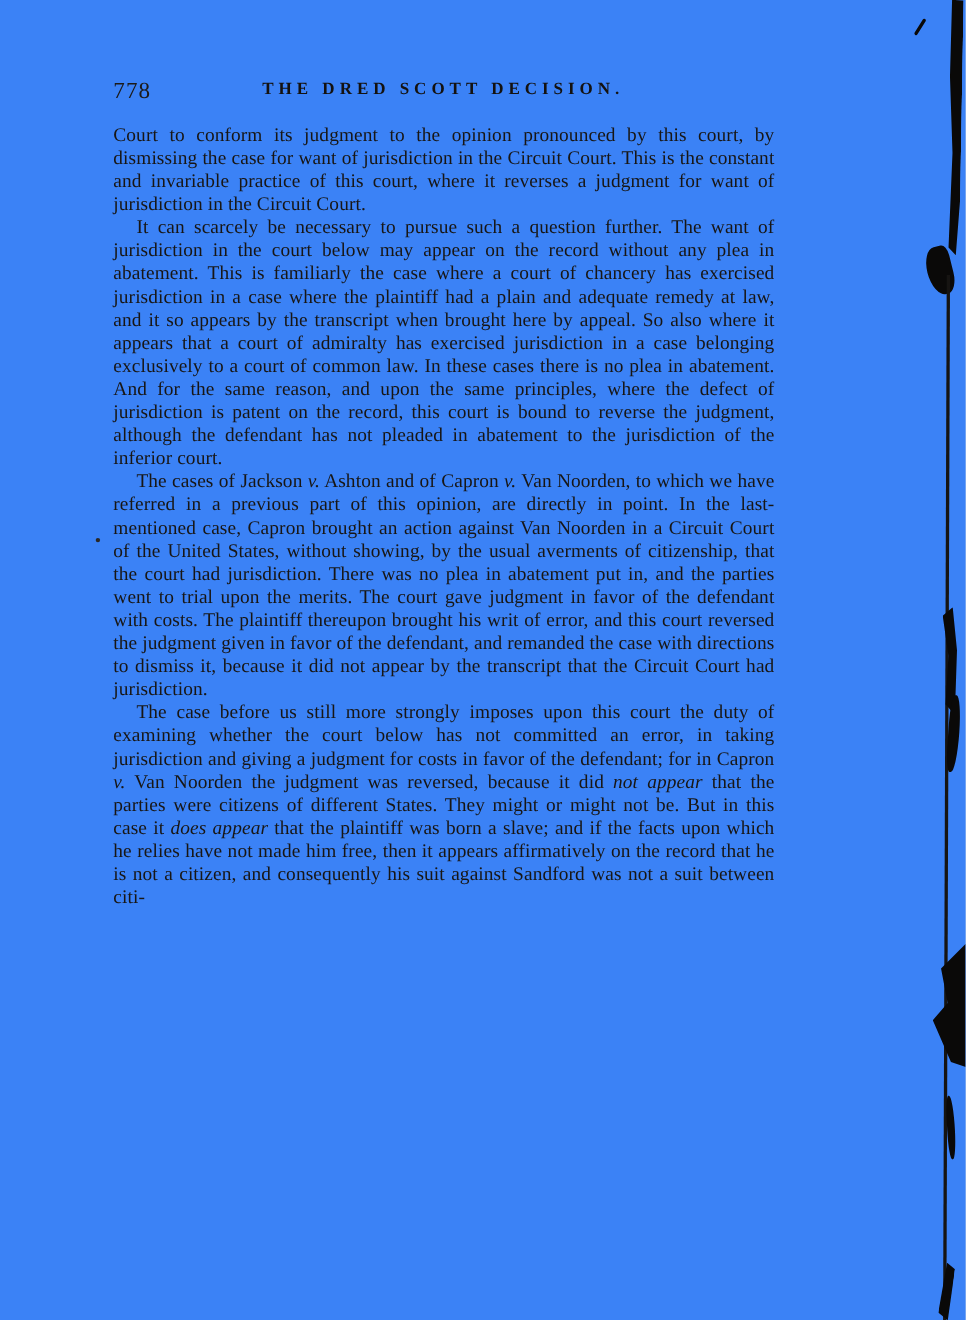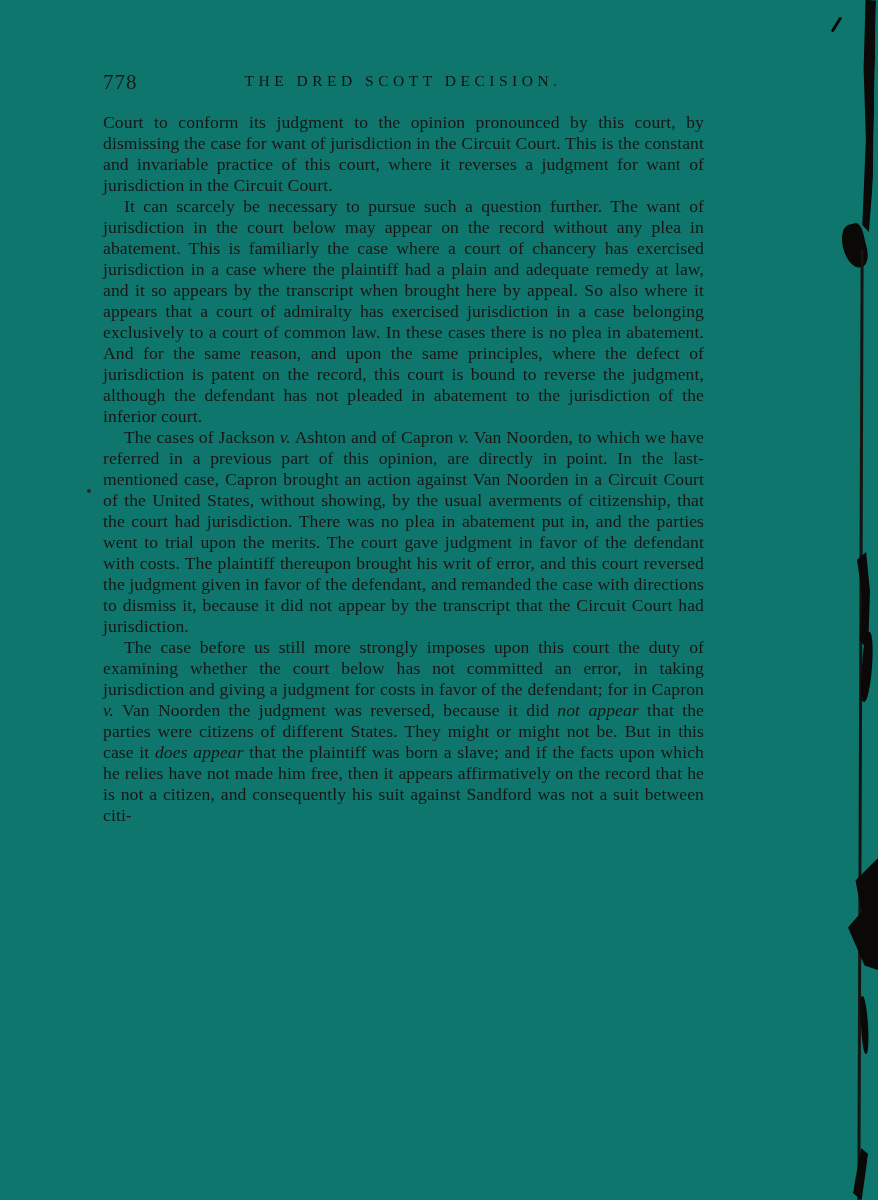--- a/index.html
+++ b/index.html
@@ -5,21 +5,21 @@
   html, body {
     margin: 0;
     padding: 0;
     background: #e8e8e6;
   }
   .page {
     position: relative;
     width: 878px;
     height: 1200px;
     margin: 0 auto;
-    background: #0f766e;
+    background: #3b82f6;
     overflow: hidden;
     font-family: "Liberation Serif", "DejaVu Serif", serif;
     color: #181614;
   }
   .header {
     position: absolute;
     top: 68px;
     left: 103px;
     width: 600px;
     height: 30px;
@@ -32,21 +32,21 @@
     letter-spacing: 1px;
     color: #1c1a18;
   }
   .running-title {
     position: absolute;
     left: 0;
     right: 0;
     top: 4px;
     text-align: center;
     font-size: 15.5px;
-    font-weight: normal;
+    font-weight: bold;
     letter-spacing: 4.5px;
     color: #141210;
     white-space: nowrap;
   }
   .text-block {
     position: absolute;
     top: 112px;
     left: 103px;
     width: 601px;
     font-size: 17.6px;

